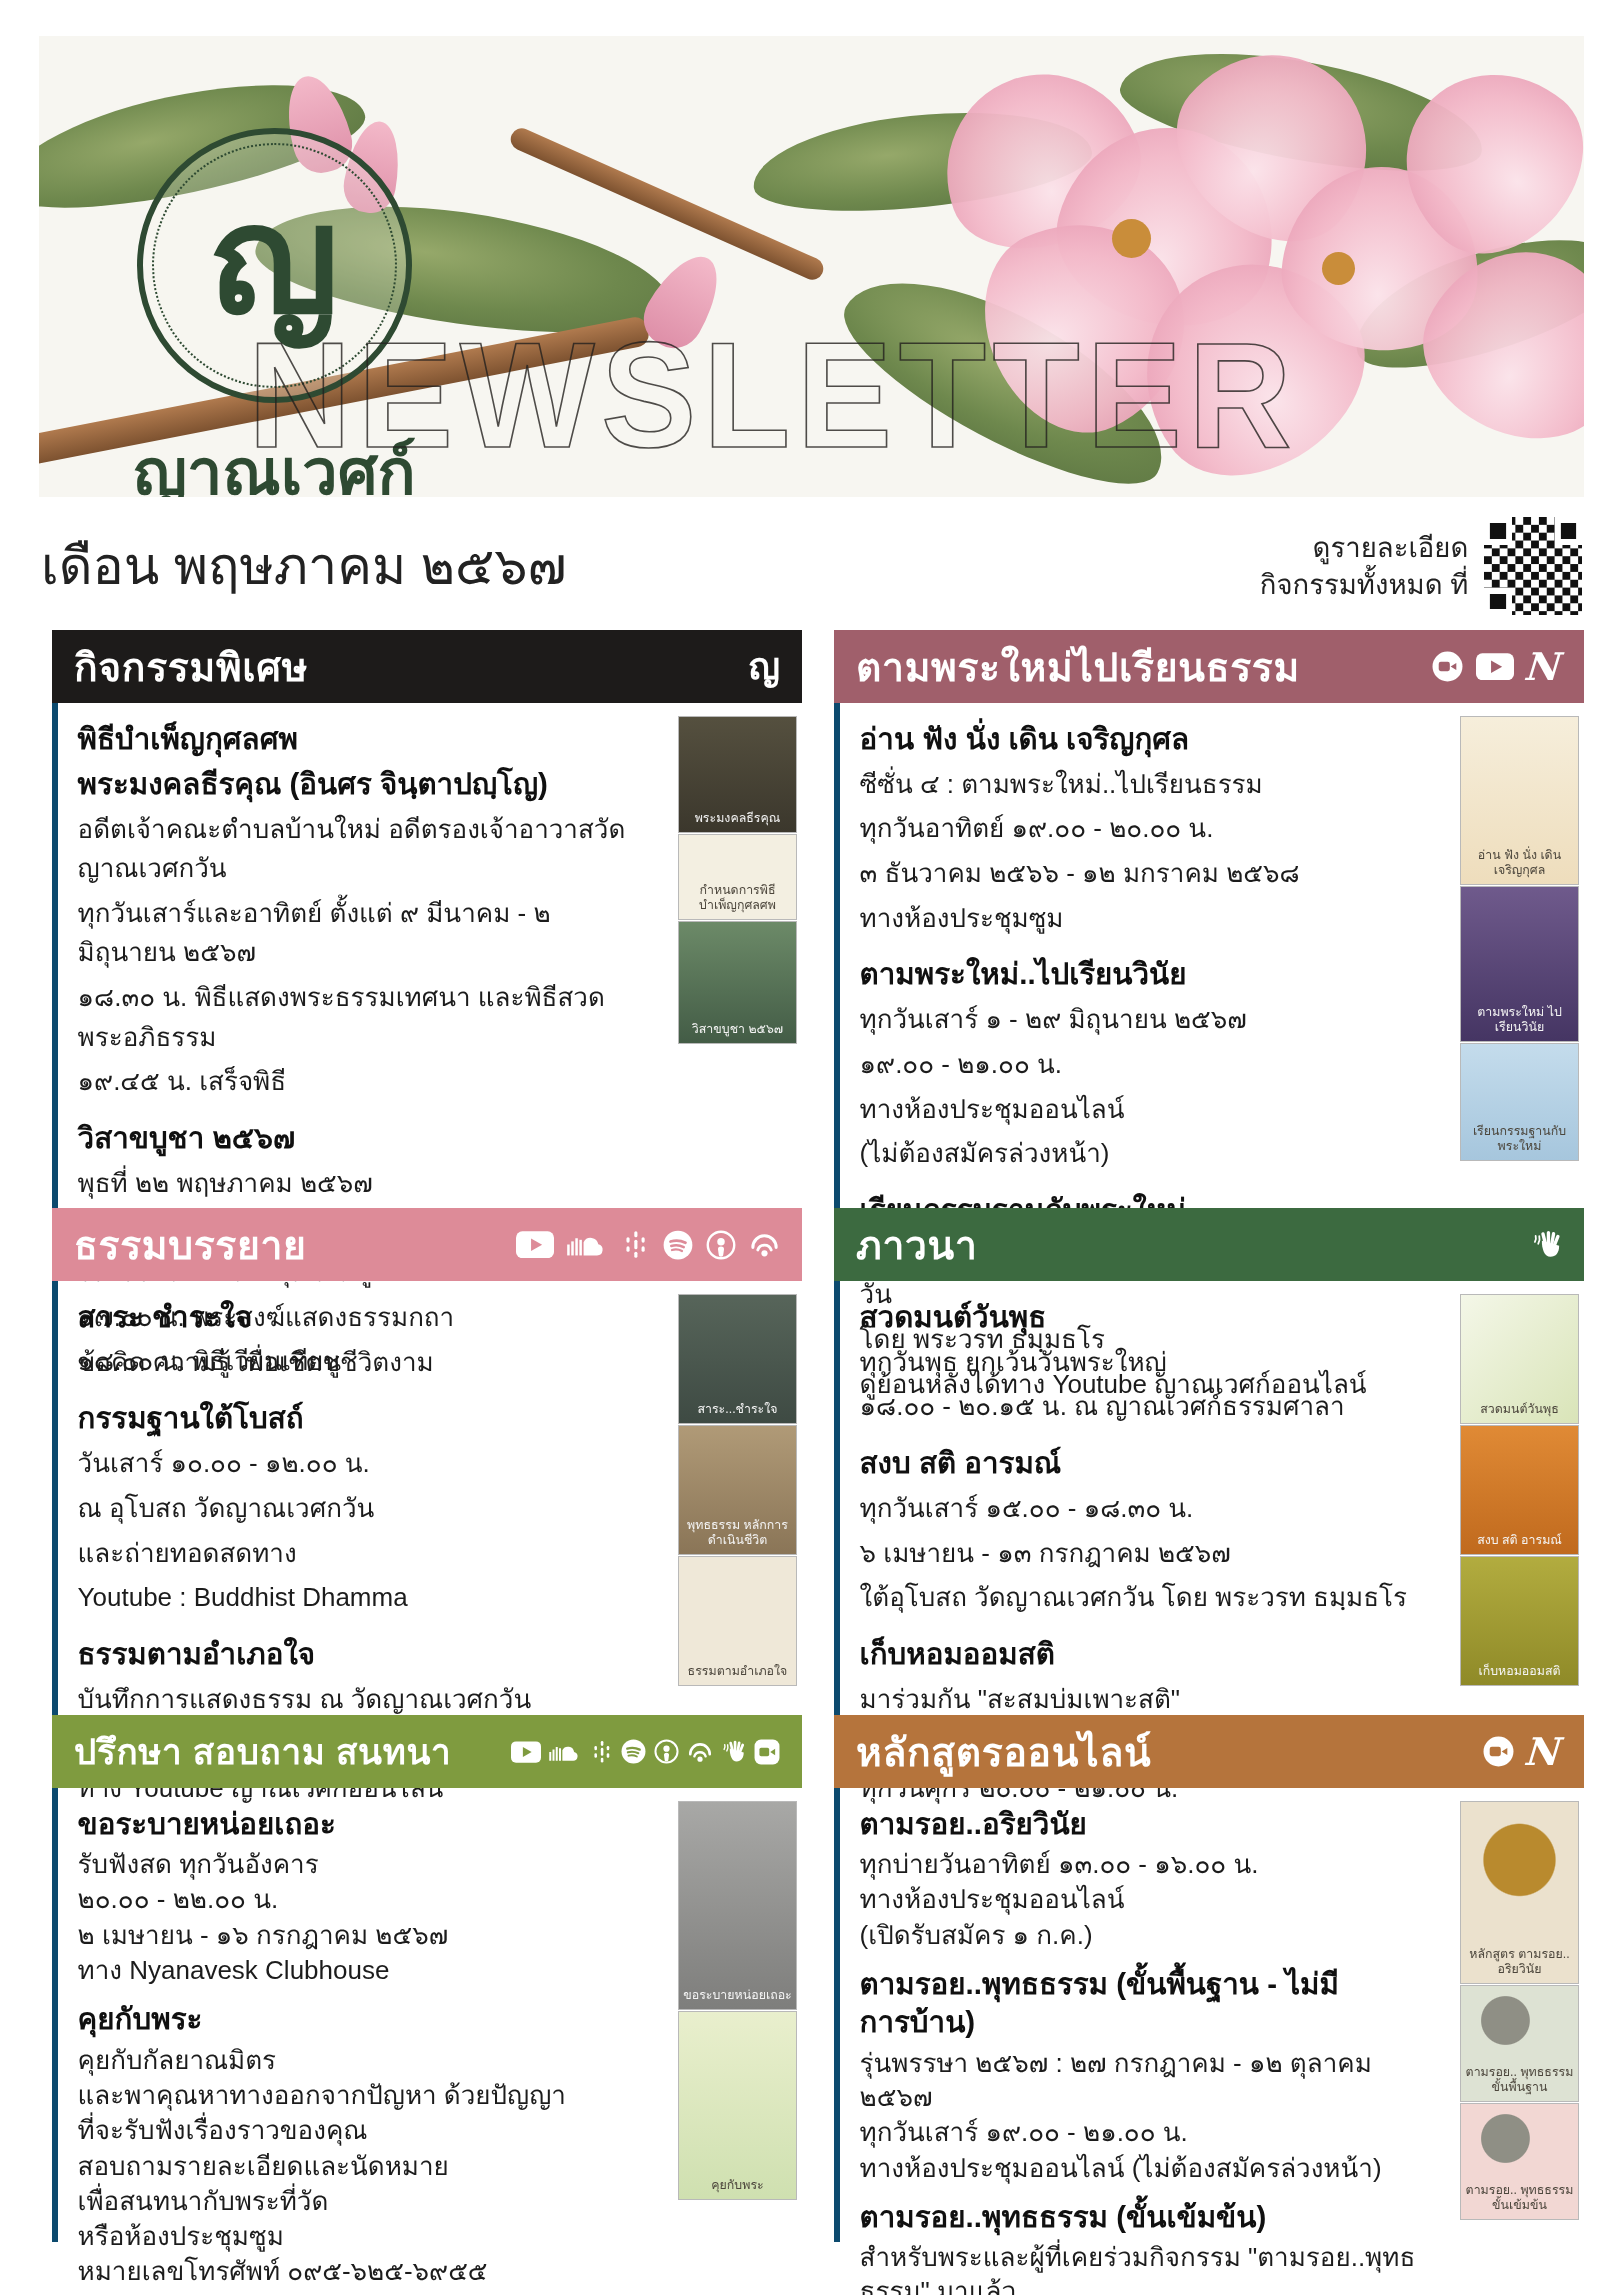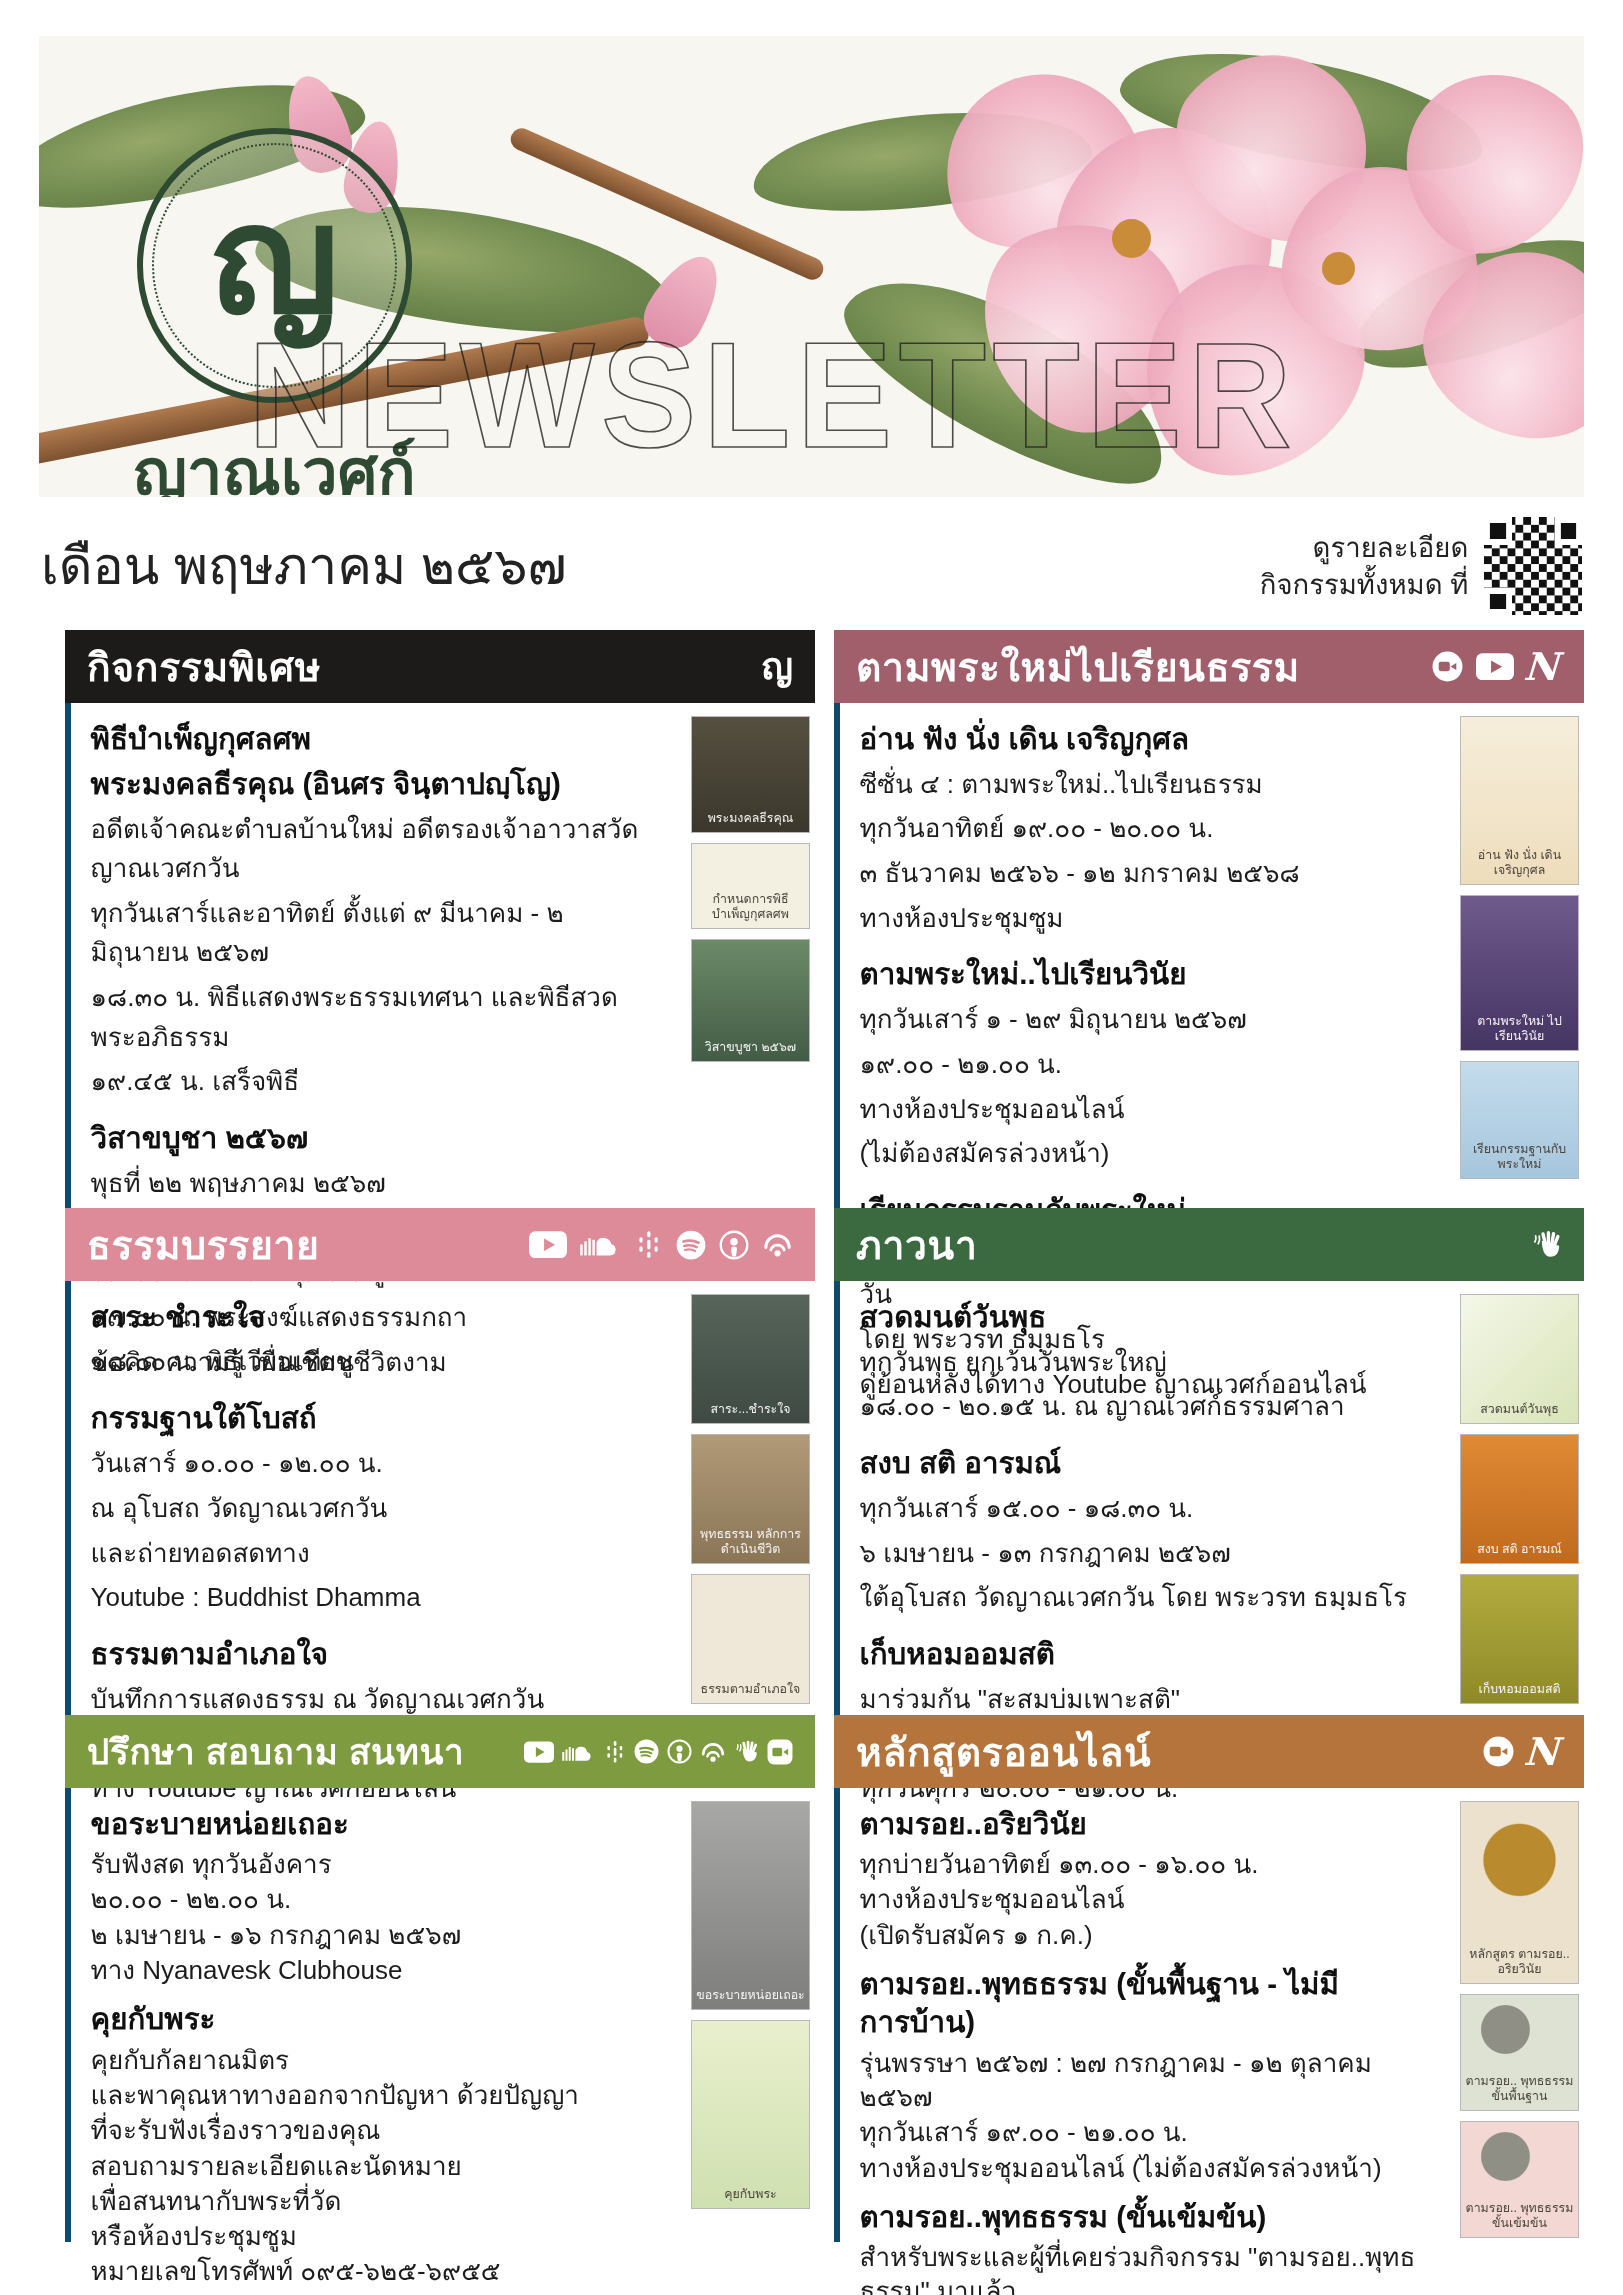--- a/index.html
+++ b/index.html
@@ -33,21 +33,21 @@
   .qr-wrap{position:absolute;right:41px;top:517px;display:flex;align-items:center;gap:15.7px;}
   .qr-note{text-align:right;font-size:27.5px;line-height:1.35;color:#222;}
   .qr{width:98px;height:98px;background:
         repeating-conic-gradient(#111 0% 25%,#fff 0% 50%);
       background-size:15.7px 15.7px;position:relative;outline:3.9px solid #fff;}
   .finder{position:absolute;width:27.5px;height:27.5px;background:#111;box-shadow:inset 0 0 0 5.9px #fff,inset 0 0 0 9.8px #111;}
   .f1{left:0;top:0}.f2{right:0;top:0}.f3{left:0;bottom:0}
 
   
   .col{position:absolute;top:630px;width:750px;display:flex;flex-direction:column;}
-  .col-left{left:39px;padding-left:26px;} .col-right{left:834px;}
+  .col-left{left:26px;padding-left:26px;} .col-right{left:834px;}
   .sec-head{height:73px;display:flex;align-items:center;justify-content:space-between;
             padding:0 22px;box-sizing:border-box;color:#fff;}
   .sec-title{font-size:39px;font-weight:bold;letter-spacing:0.7px;}
   .sec-icons{display:flex;align-items:center;gap:13px;}
   .sec-icons svg{display:block;}
   .glyph-char{font-family:"DejaVu Serif","Liberation Serif",serif;font-size:37px;font-weight:bold;color:#fff;line-height:1;}
   .n-logo{font-family:"DejaVu Serif","Liberation Serif",serif;font-style:italic;font-weight:bold;
           font-size:38px;color:#fff;line-height:1;transform:skewX(-6deg);}
 
   .sec-special{--sec:#1d1b1a}.sec-newmonk{--sec:#a05f6b}.sec-lecture{--sec:#dd8b98}
@@ -58,21 +58,21 @@
             padding:13px 0 0 19.6px;justify-content:space-between;}
   .body-a{height:505px}.body-b{height:434px}.body-c{height:454px}
   .sec-text{flex:1;padding-right:15.7px;}
   .item{margin-bottom:6.5px;}
   .h{font-size:29.5px;font-weight:bold;color:#101010;margin:17px 0 6.5px;line-height:1.3;}
   .item:first-child .h{margin-top:3.9px;}
   .l{font-size:26px;color:#1c1c1c;line-height:1.52;margin:5.2px 0;}
   .compact .h{margin:13px 0 3.9px;}
   .compact .l{line-height:1.32;margin:1px 0;}
 
-  .sec-thumbs{width:124px;display:flex;flex-direction:column;gap:10px;flex:none;margin-left:19px;}
+  .sec-thumbs{width:124px;display:flex;flex-direction:column;gap:1px;flex:none;margin-left:19px;}
   .thumb{width:119px;box-sizing:border-box;border:0.7px solid #b9b9b9;
          display:flex;align-items:flex-end;justify-content:center;overflow:hidden;}
   .thumb-label{font-size:12.4px;text-align:center;padding:5.2px 3.9px;line-height:1.25;width:100%;}
   .thumb.dark .thumb-label{color:#f4f4f4;}
   .thumb.light .thumb-label{color:#4c463c;}
 </style>
 </head>
 <body>
 
 <div class="page">

